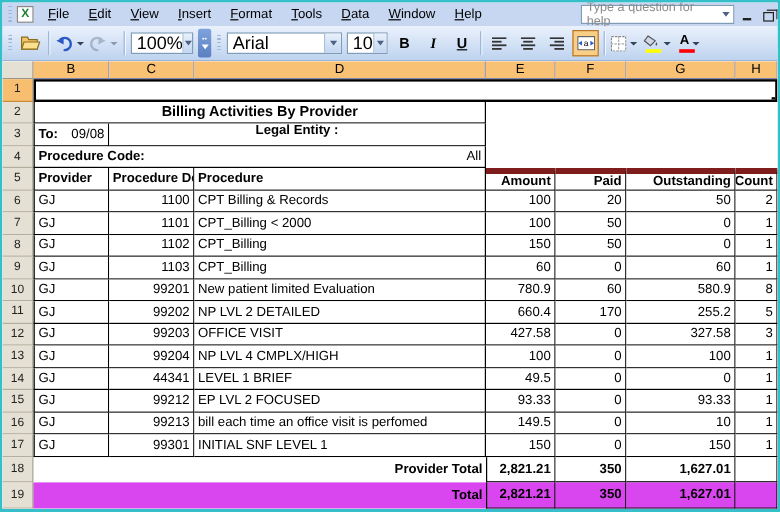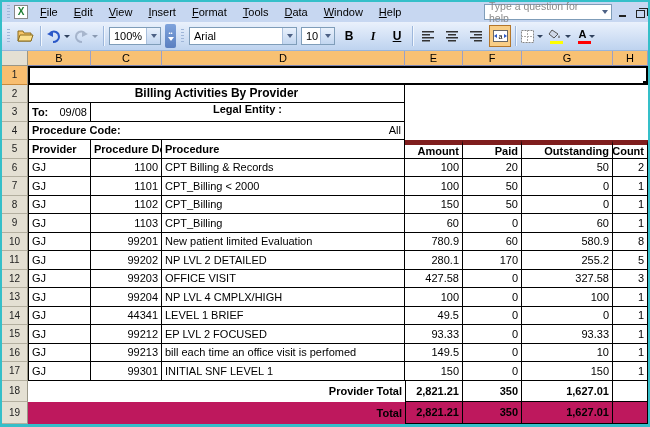--- a/index.html
+++ b/index.html
@@ -34,21 +34,21 @@
   
   .toolbar {
     height:29px; flex:0 0 auto; display:flex; align-items:center; padding:0 2px;
     background:linear-gradient(#eaf1fc, #bed3ef); border-bottom:1px solid #98b4da;
   }
   .tb-btn { height:22px; min-width:22px; display:flex; align-items:center; justify-content:center;
     border:1px solid transparent; margin:0 1px; position:relative; }
   .tb-sep { width:1px; height:20px; background:#9db7dc; margin:0 3px; box-shadow:1px 0 0 #f2f7fd; }
   .dd-caret { width:0;height:0;border-left:3px solid transparent;border-right:3px solid transparent;border-top:3px solid #30425e; margin-left:3px;}
   .combo { height:18px; background:#fff; border:1px solid #7f9db9; display:flex; align-items:center;
-    font-size:11px; padding-left:4px; margin:0 2px; }
+    font-size:15px; padding-left:4px; margin:0 2px; }
   .combo .arrow-btn { margin-left:auto; width:14px; height:16px; background:linear-gradient(#e9f1fc,#c2d6f0);
     border-left:1px solid #aac0dd; display:flex; align-items:center; justify-content:center; }
   .disabled { opacity:.45; }
   .letter-btn { font-size:12px; width:20px; }
   .bold-l { font-weight:bold; }
   .italic-l { font-style:italic; font-family:"Liberation Serif", serif; font-weight:bold;}
   .under-l { text-decoration:underline; font-weight:bold;}
   .merge-active { background:#f9ce86; border:1px solid #b4762a; }
   .overflow-btn { width:11px; height:24px; background:linear-gradient(#7fa3dc,#5a7fc0); border-radius:2px;
     display:flex; flex-direction:column; align-items:center; justify-content:center; margin:0 2px; }
@@ -71,21 +71,21 @@
   .rh-sel { background:#f8be70; border-bottom:1px solid #c98a3b; }
   .cell { display:flex; align-items:center; padding:0 3px; white-space:nowrap; overflow:hidden; background:#fff;}
   .al { justify-content:space-between; } .ar { justify-content:flex-end; } .ac { justify-content:center; }
   .b { font-weight:bold; }
   .bl { border-left:1px solid #000; } .br { border-right:1px solid #000; }
   .bb { border-bottom:1px solid #000; } .bt { border-top:5px solid #7f1d1d; }
   .sp3 { grid-column:span 3; } .sp2 { grid-column:span 2;flex-direction:column; } .sp4 { grid-column:span 4; } .sp7 { grid-column:span 7; }
   .sel { border:2px solid #000; position:relative; background:#fff; }
   .sel::after { content:""; position:absolute; right:-2px; bottom:-3px; width:5px; height:5px; background:#000; }
   .title-cell { font-size:12px; }
-  .gray { background:#be185d; }
+  .gray { background:#d946ef; }
   .mono-icon { display:block; }
 </style>
 </head>
 <body>
 
 <div class="window">
 
   <div class="menubar">
     <span class="grip"></span>
     <span class="excel-icon">X</span>
@@ -141,21 +141,21 @@
       <span>100%</span>
       <span class="arrow-btn">
           <span class="caret"></span>
         </span>
     </span>
     <span class="overflow-btn">
       <span class="dots">••</span>
       <span class="chev"></span>
     </span>
     <span class="grip"></span>
-    <span class="combo" style="width:108px">
+    <span class="combo" style="width:96px">
       <span>Arial</span>
       <span class="arrow-btn">
           <span class="caret"></span>
         </span>
     </span>
     <span class="combo" style="width:34px">
       <span>10</span>
       <span class="arrow-btn">
           <span class="caret"></span>
         </span>
@@ -305,21 +305,21 @@
   <div class="cell al br bb">New patient limited Evaluation</div>
   <div class="cell ar br bb">780.9</div>
   <div class="cell ar br bb">60</div>
   <div class="cell ar br bb">580.9</div>
   <div class="cell ar br bb">8</div>
 
   <div class="rh">11</div>
   <div class="cell al bl br bb">GJ</div>
   <div class="cell ar br bb">99202</div>
   <div class="cell al br bb">NP LVL 2 DETAILED</div>
-  <div class="cell ar br bb">280.1</div>
+  <div class="cell ar br bb">660.4</div>
   <div class="cell ar br bb">170</div>
   <div class="cell ar br bb">255.2</div>
   <div class="cell ar br bb">5</div>
 
   <div class="rh">12</div>
   <div class="cell al bl br bb">GJ</div>
   <div class="cell ar br bb">99203</div>
   <div class="cell al br bb">OFFICE VISIT</div>
   <div class="cell ar br bb">427.58</div>
   <div class="cell ar br bb">0</div>

